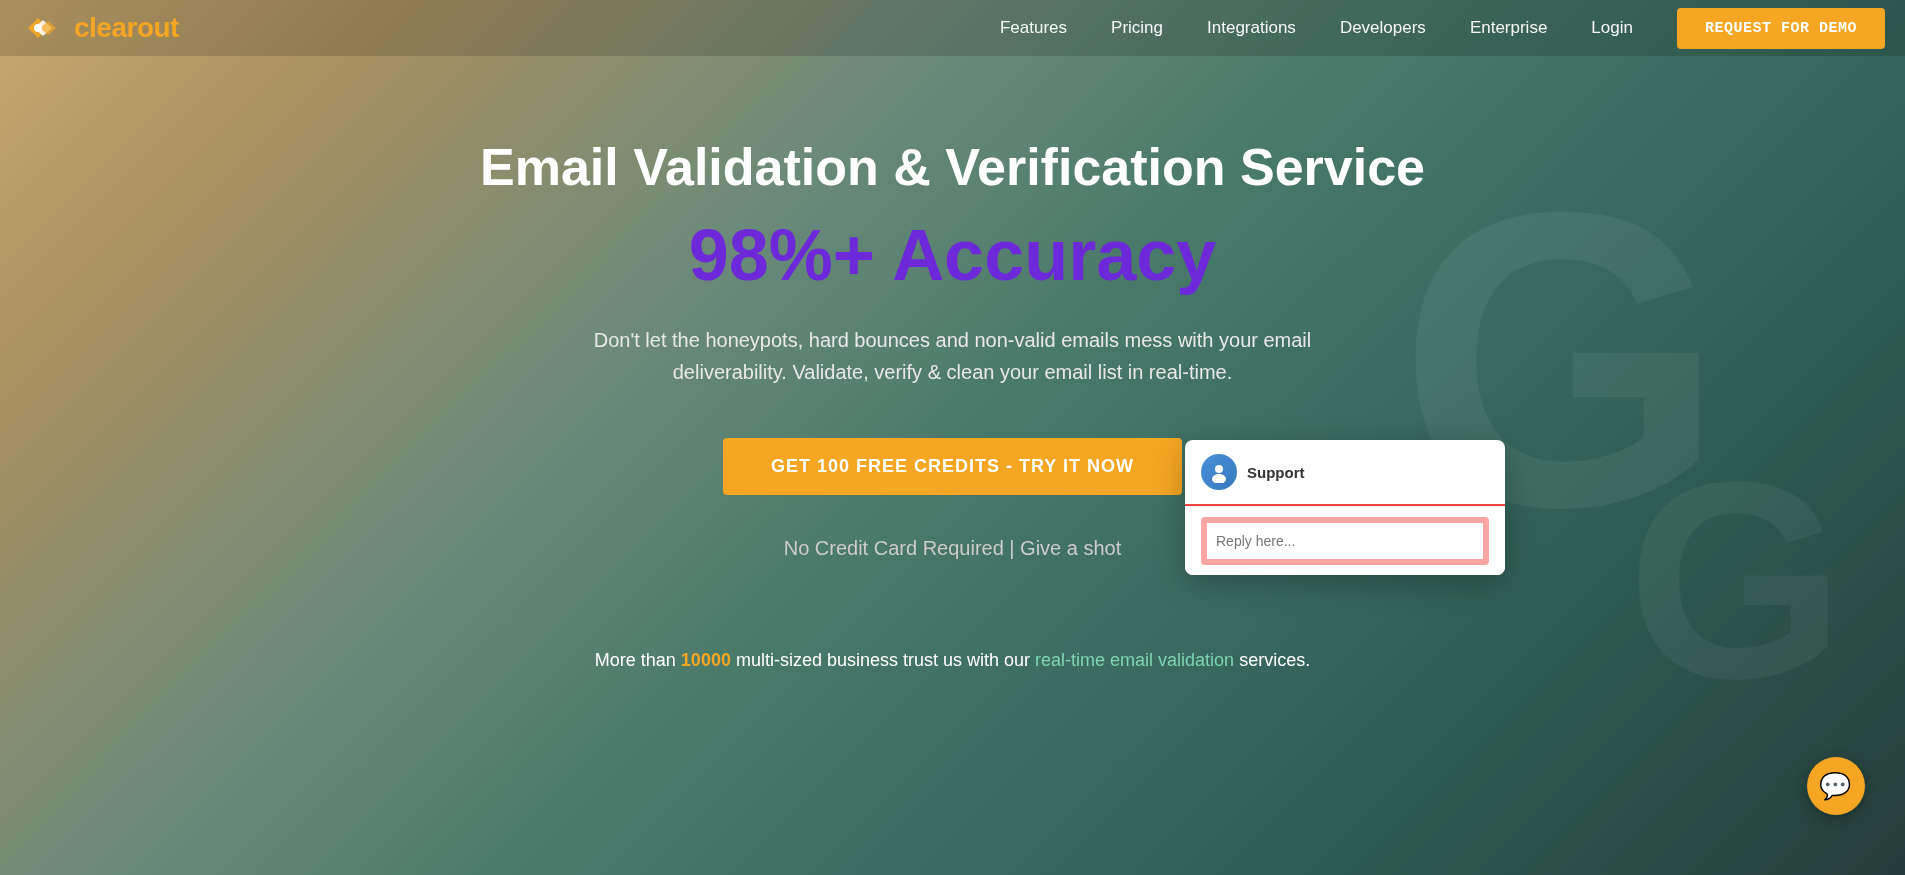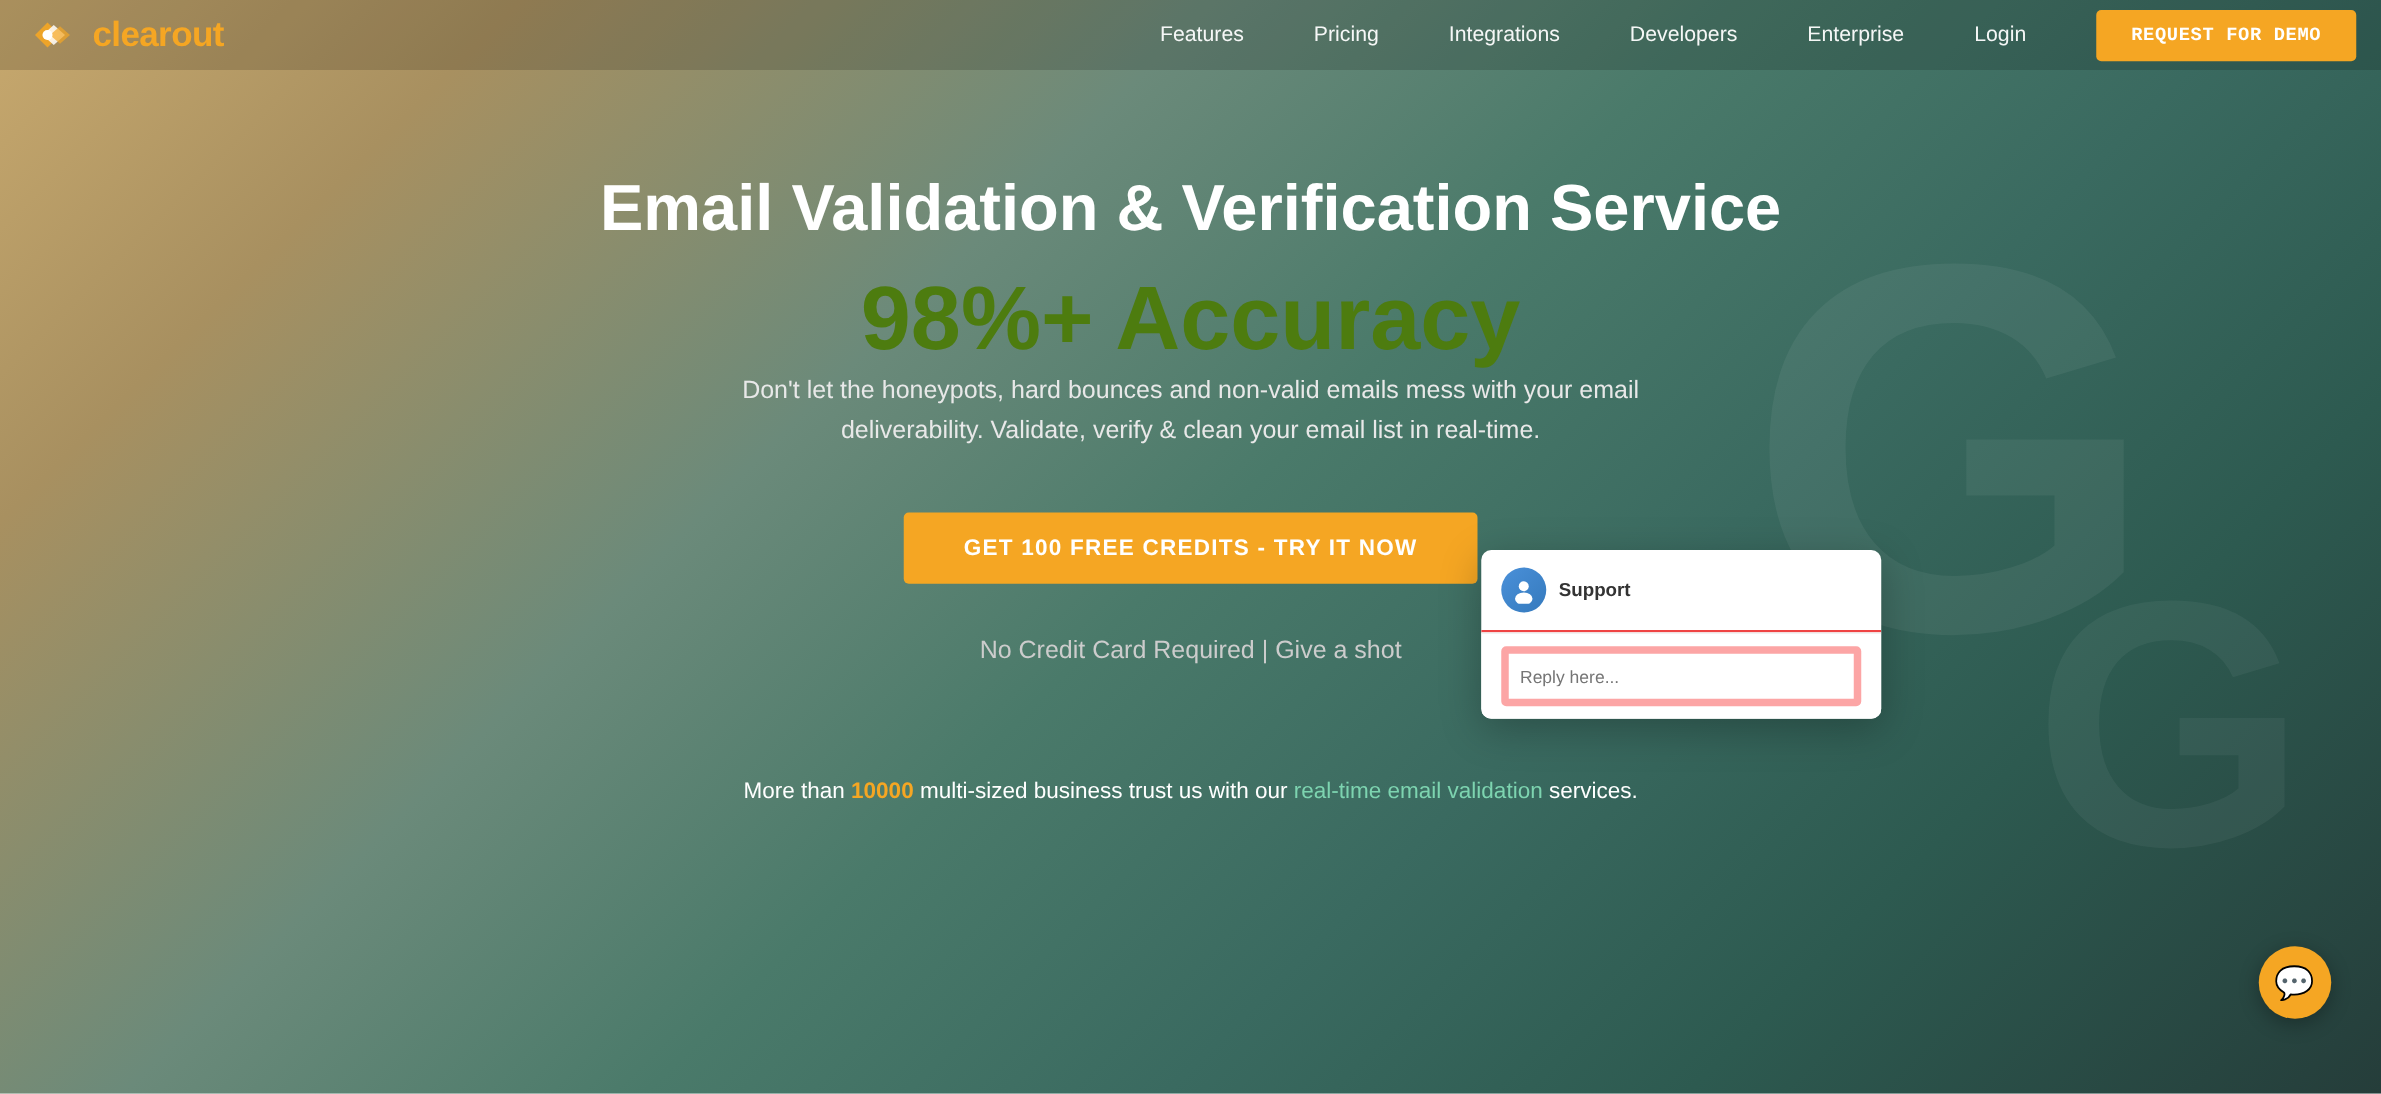--- a/index.html
+++ b/index.html
@@ -85,21 +85,21 @@
       letter-spacing: -0.5px;
     }
 
     .logo-text span {
       color: #f5a623;
     }
 
     .nav-links {
       display: flex;
       align-items: center;
-      gap: 56px;
+      gap: 44px;
     }
 
     .nav-link {
       color: #fff;
       font-size: 17px;
       font-weight: 500;
       text-decoration: none;
       cursor: pointer;
       opacity: 0.95;
     }
@@ -130,21 +130,22 @@
       font-size: 52px;
       font-weight: 600;
       color: #fff;
       margin-bottom: 18px;
       line-height: 1.2;
     }
 
     .hero-accuracy {
       font-size: 72px;
       font-weight: 700;
-      color: #4d7c0f;
+      color: #6d28d9;
+      margin-bottom: 28px;
       line-height: 1.1;
     }
 
     .hero-subtitle {
       font-size: 20px;
       color: #e8e8e8;
       max-width: 720px;
       margin: 0 auto 50px;
       line-height: 1.6;
       font-weight: 400;

